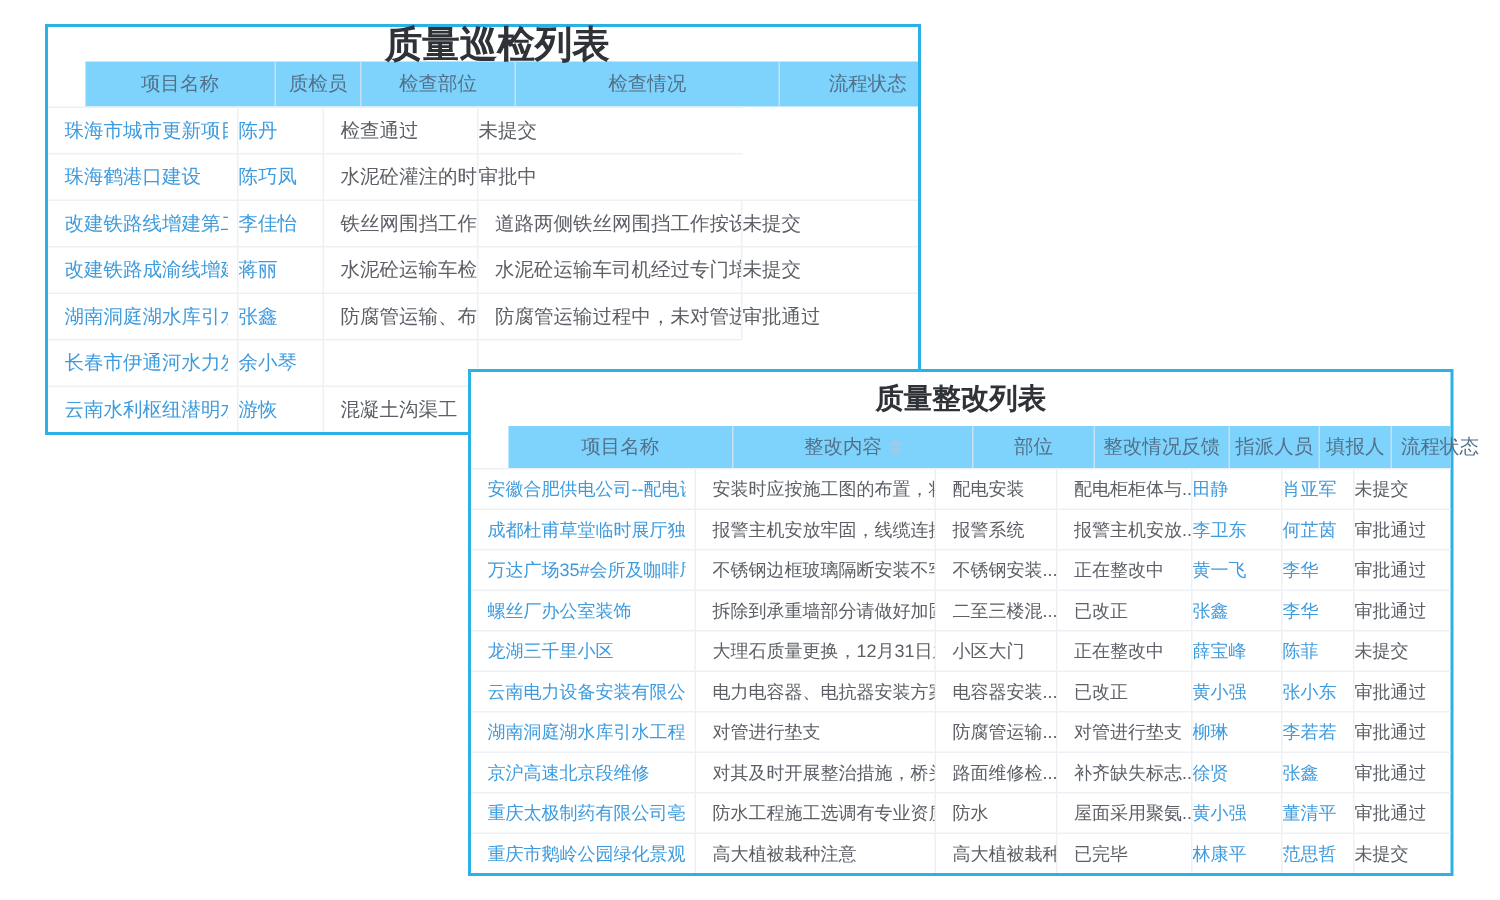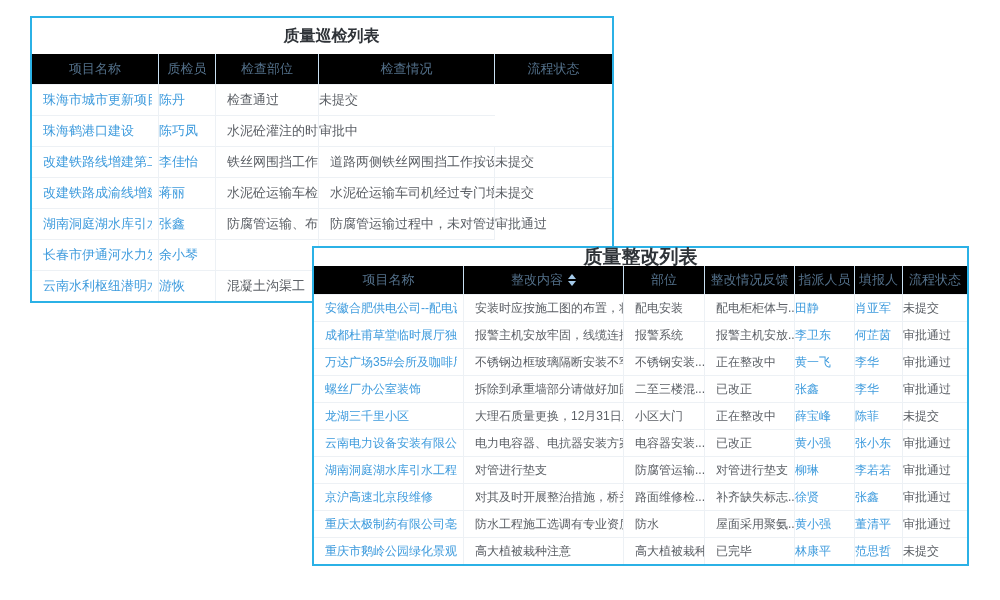--- a/index.html
+++ b/index.html
@@ -1,26 +1,26 @@
 <!DOCTYPE html>
 <html><head>
 <meta charset="utf-8">
 <style>
   html,body{margin:0;padding:0;width:1000px;height:600px;background:#ffffff;overflow:hidden;
     font-family:"Liberation Sans","DejaVu Sans",sans-serif;}
   .card{position:absolute;background:#fff;border:2px solid #2bb1e6;box-sizing:border-box;}
   #inspection-card{left:30px;top:16px;width:584px;z-index:1;}
   #rectification-card{left:312px;top:246px;width:657px;z-index:2;}
   .card-title{display:flex;align-items:center;justify-content:center;font-weight:bold;color:#2f3338;}
-  #inspection-card .card-title{height:36px;font-size:16px;padding-left:19px;}
-  #rectification-card .card-title{height:18px;font-size:19px;}
+  #inspection-card .card-title{height:23px;font-size:25px;padding-left:19px;}
+  #rectification-card .card-title{height:36px;font-size:19px;}
   .thead,.trow{display:grid;}
   #inspection-card .thead,#inspection-card .trow{grid-template-columns:127px 57px 103px 176px 117px;}
   #rectification-card .thead,#rectification-card .trow{grid-template-columns:150px 160px 81px 90px 60px 48px 64px;}
-  .thead{background:#000000;}
+  .thead{background:#7dd3fc;margin-left:25px;}
   #inspection-card .thead .cell{height:30px;}
   #rectification-card .thead .cell{height:28px;}
   .thead .cell{color:#53708a;font-size:13px;display:flex;align-items:center;justify-content:center;
     border-right:1px solid #c9e0f2;box-sizing:border-box;overflow:hidden;white-space:nowrap;}
   .thead .cell:last-child{border-right:none;font-family:Liberation Serif, serif;}
   .trow .cell{display:flex;align-items:center;color:#5c6066;box-sizing:border-box;
     border-right:1px solid #edf1f5;border-top:1px solid #edf1f5;overflow:hidden;white-space:nowrap;}
   .trow .cell:last-child{border-right:none;}
   #inspection-card .trow .cell{height:31px;font-size:13px;}
   #rectification-card .trow .cell{height:27px;font-size:12px;}

